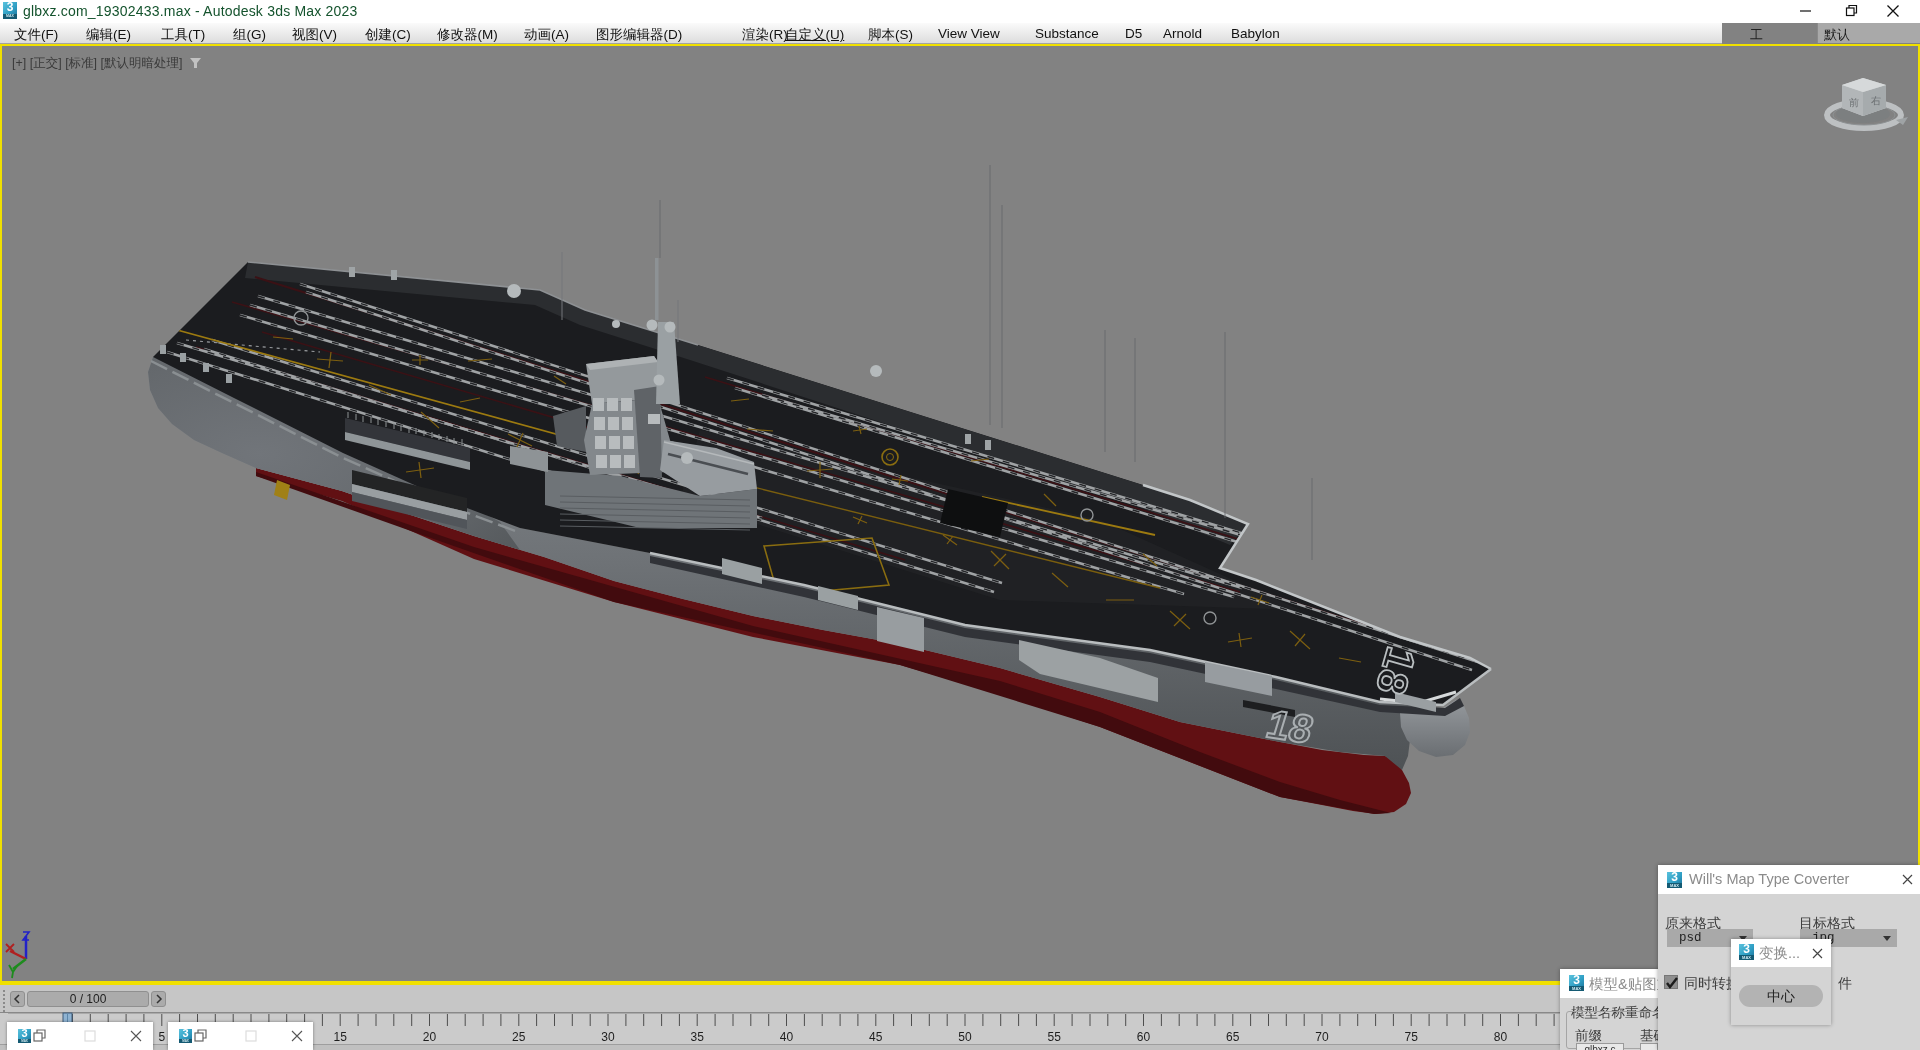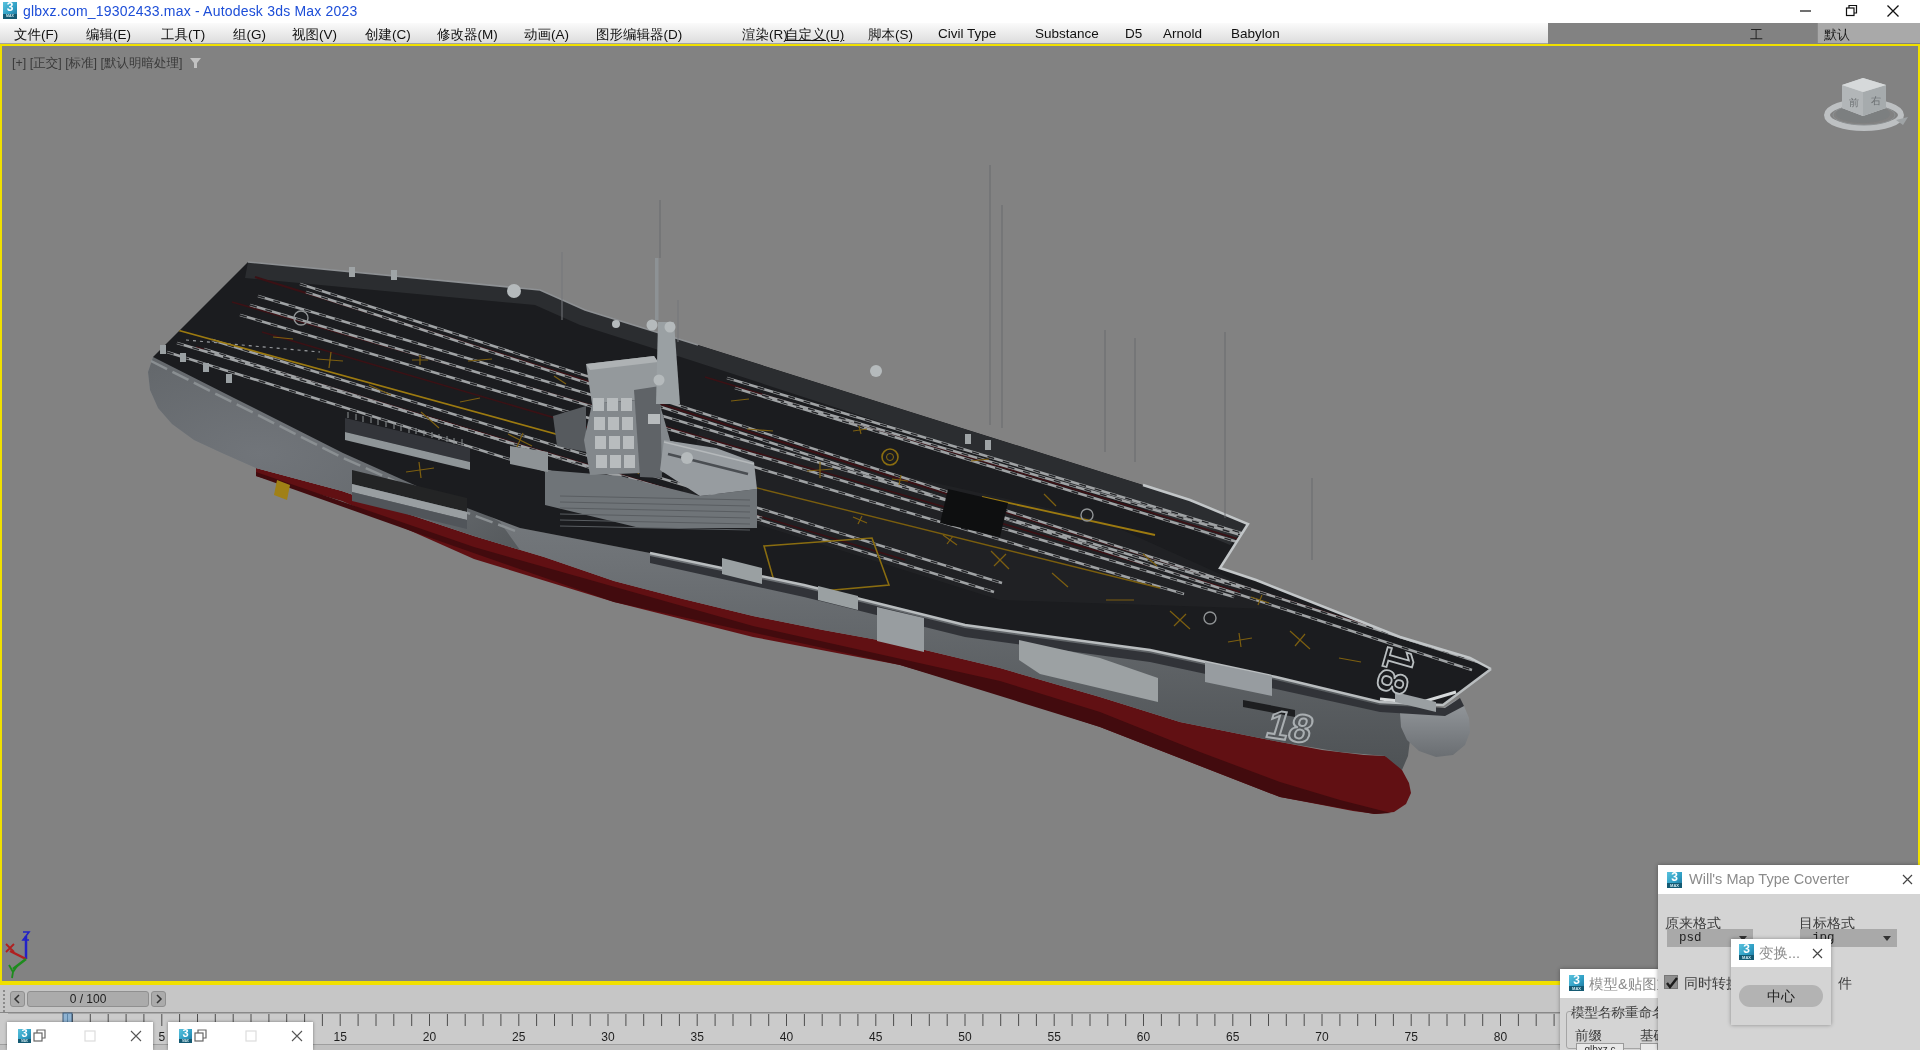--- a/index.html
+++ b/index.html
@@ -1,28 +1,28 @@
 <!DOCTYPE html>
 <html><head><meta charset="utf-8">
 <style>
 html,body{margin:0;padding:0;width:1920px;height:1050px;overflow:hidden;
  font-family:"Liberation Sans",sans-serif;background:#828282;}
 *{box-sizing:border-box;}
 .abs{position:absolute;}
 
 #titlebar{position:absolute;left:0;top:0;width:1920px;height:23px;background:#ffffff;}
-#titletext{position:absolute;left:23px;top:3px;font-size:14px;color:#1d4ed8;letter-spacing:0.2px;}
+#titletext{position:absolute;left:23px;top:3px;font-size:14px;color:#14532d;letter-spacing:0.2px;}
 
 .mx{position:absolute;overflow:hidden;background:linear-gradient(135deg,#59c2dd 0%,#2f9ec4 55%,#1b6f96 100%);}
 .mx .n3{position:absolute;left:0;top:-2px;width:100%;text-align:center;color:#fff;font-weight:bold;}
 .mx .mb{position:absolute;left:0;bottom:0;width:100%;background:#145a73;color:#cfeaf2;text-align:center;font-weight:bold;}
 
 .wbtn{position:absolute;top:0;height:23px;color:#111;}
 
-#menubar{position:absolute;left:0;top:23px;width:1548px;height:21px;
+#menubar{position:absolute;left:0;top:23px;width:1722px;height:21px;
  background:linear-gradient(#fbfbfb,#e9e9e9 60%,#dcdcdc);border-bottom:1px solid #a3a3a3;}
 #menubar .mi{position:absolute;top:3px;font-size:13.5px;color:#111;white-space:nowrap;}
 #wslabel{position:absolute;top:3px;font-size:13px;color:#222;}
 #wsdrop{position:absolute;left:1794px;top:0px;width:126px;height:20px;background:#a9a9a9;border-left:1px solid #8a8a8a;margin-left:23px;}
 #wsdrop span{position:absolute;left:6px;top:3px;font-size:13px;color:#1d1d1d;}
 #wsdrop .arr{position:absolute;right:7px;top:8px;width:0;height:0;border-left:4px solid transparent;border-right:4px solid transparent;border-top:5px solid #333;}
 
 #viewport{position:absolute;left:0px;top:44px;width:1920px;height:941px;background:#828282;border:2px solid #f0e000;border-bottom-width:4px;}
 #vplabel{position:absolute;left:10px;top:9px;font-size:12.5px;color:#3a3a3a;}
 #stats{position:absolute;left:15px;top:38px;color:#dcca33;font-size:12.5px;font-weight:bold;text-shadow:1px 1px 0 #4e4a20;line-height:17px;}
@@ -66,21 +66,21 @@
  <div class="mi" style="left:161px;">工具(T)</div>
  <div class="mi" style="left:233px;">组(G)</div>
  <div class="mi" style="left:292px;">视图(V)</div>
  <div class="mi" style="left:365px;">创建(C)</div>
  <div class="mi" style="left:437px;">修改器(M)</div>
  <div class="mi" style="left:524px;">动画(A)</div>
  <div class="mi" style="left:596px;">图形编辑器(D)</div>
  <div class="mi" style="left:710px;margin-left:32px;">渲染(R)</div>
  <div class="mi" style="left:785px;text-decoration:underline;">自定义(U)</div>
  <div class="mi" style="left:868px;">脚本(S)</div>
- <div class="mi" style="left:938px;">Civil Type</div>
+ <div class="mi" style="left:938px;">View View</div>
  <div class="mi" style="left:1035px;">Substance</div>
  <div class="mi" style="left:1125px;">D5</div>
  <div class="mi" style="left:1163px;">Arnold</div>
  <div class="mi" style="left:1231px;">Babylon</div>
  <div id="wslabel" style="left:1750px;">工作区:</div>
  <div id="wsdrop">
       <span>默认</span>
       <div class="arr"></div>
     </div>
 </div>

